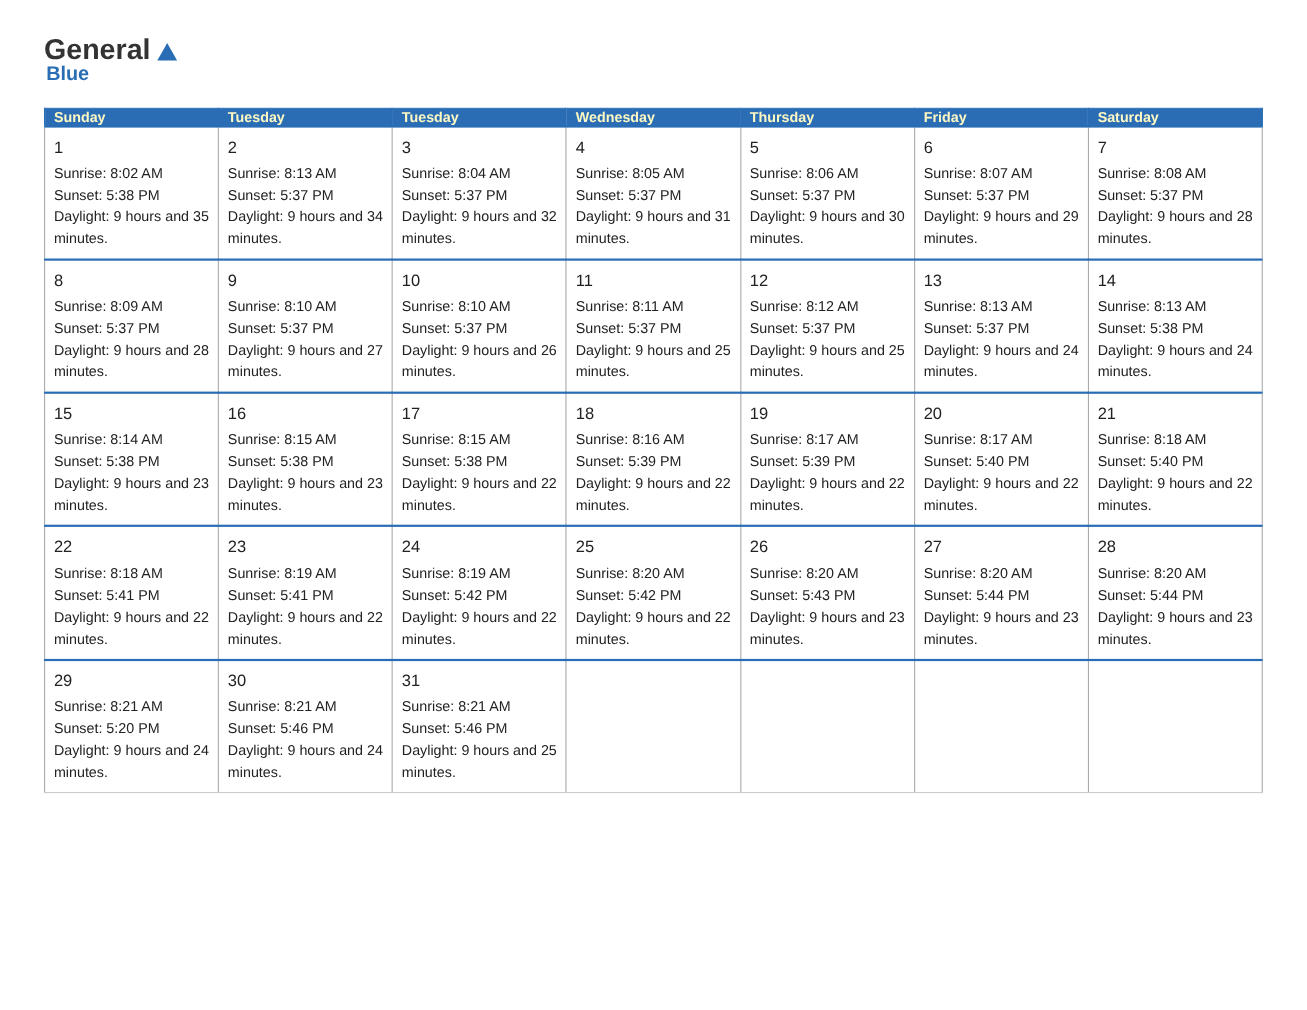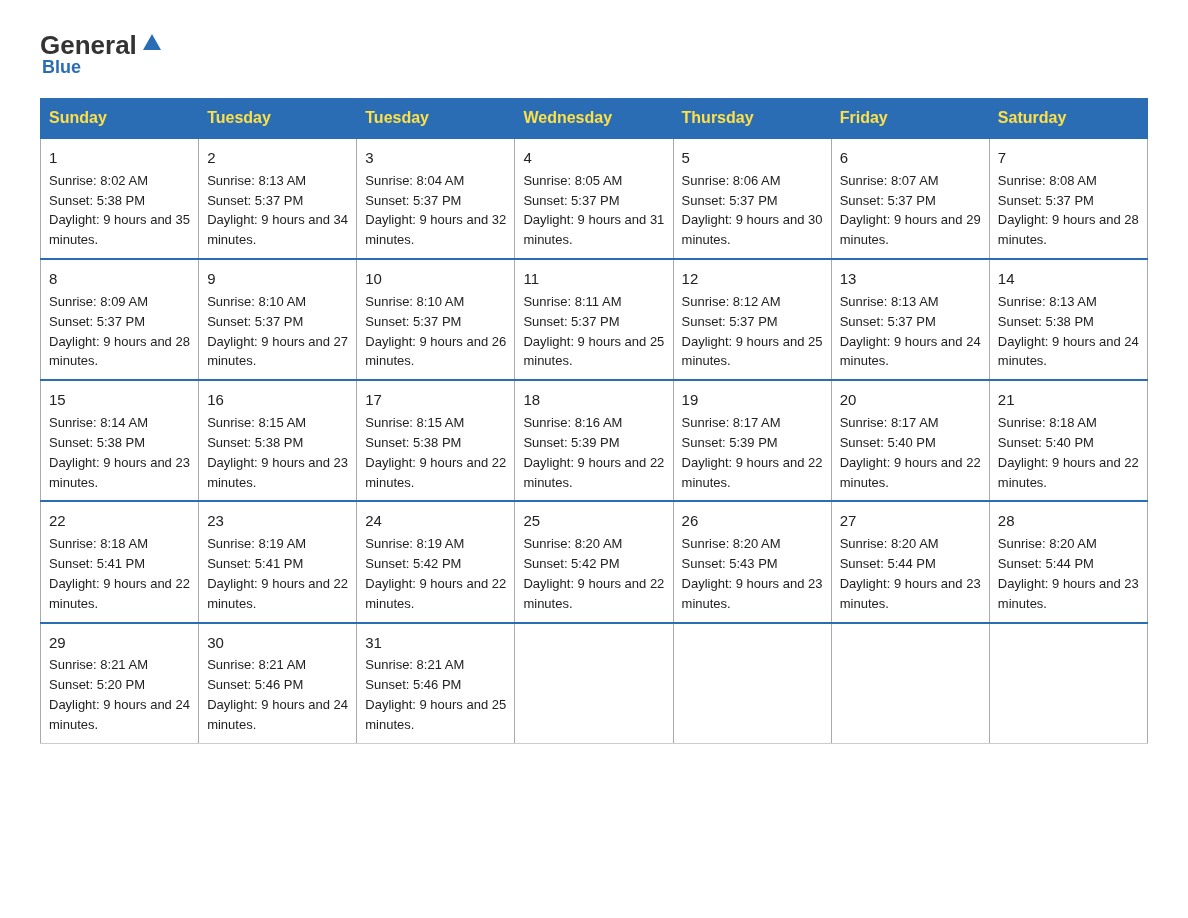--- a/index.html
+++ b/index.html
@@ -15,20 +15,21 @@
       justify-content: space-between;
       align-items: flex-start;
       margin-bottom: 20px;
     }
     .logo {
       display: flex;
       flex-direction: column;
     }
     .logo-text {
       display: flex;
+      align-items: center;
       font-size: 26px;
       font-weight: bold;
       color: #333;
     }
     .logo-general { color: #333; font-weight: bold; }
     .logo-icon {
       display: inline-flex;
       margin: 0 2px 0 4px;
     }
     .logo-sub {
@@ -53,24 +54,24 @@
       color: #444;
       margin-top: 4px;
     }
     table {
       width: 100%;
       border-collapse: collapse;
       font-size: 13.5px;
     }
     thead tr th {
       background-color: #2a6db5;
-      color: #fde047;
-      padding: 10px 8px;
+      color: #fef9c3;
+      padding: 0 8px;
       text-align: left;
-      font-size: 16px;
+      font-size: 13px;
       font-weight: bold;
       border: 1px solid #2a6db5;
     }
     tbody tr td {
       vertical-align: top;
       padding: 8px 8px;
       border: 1px solid #aaa;
       width: 14.28%;
       color: #222;
       line-height: 1.45;

